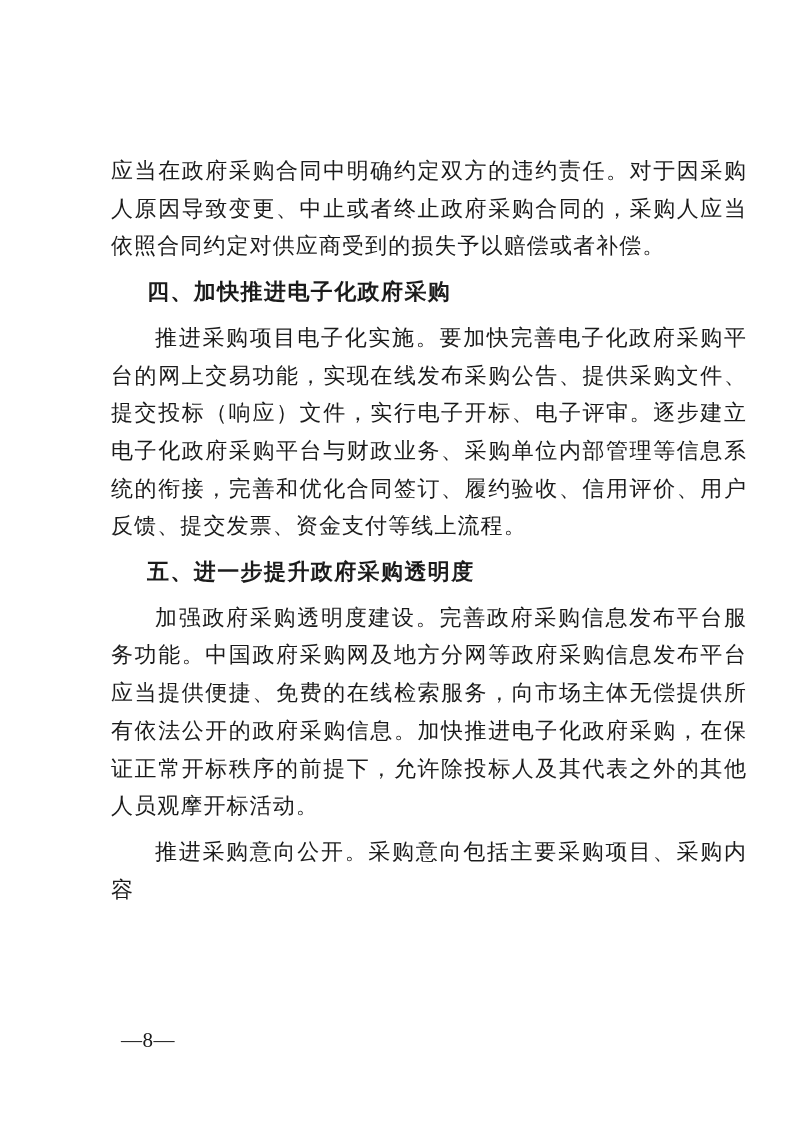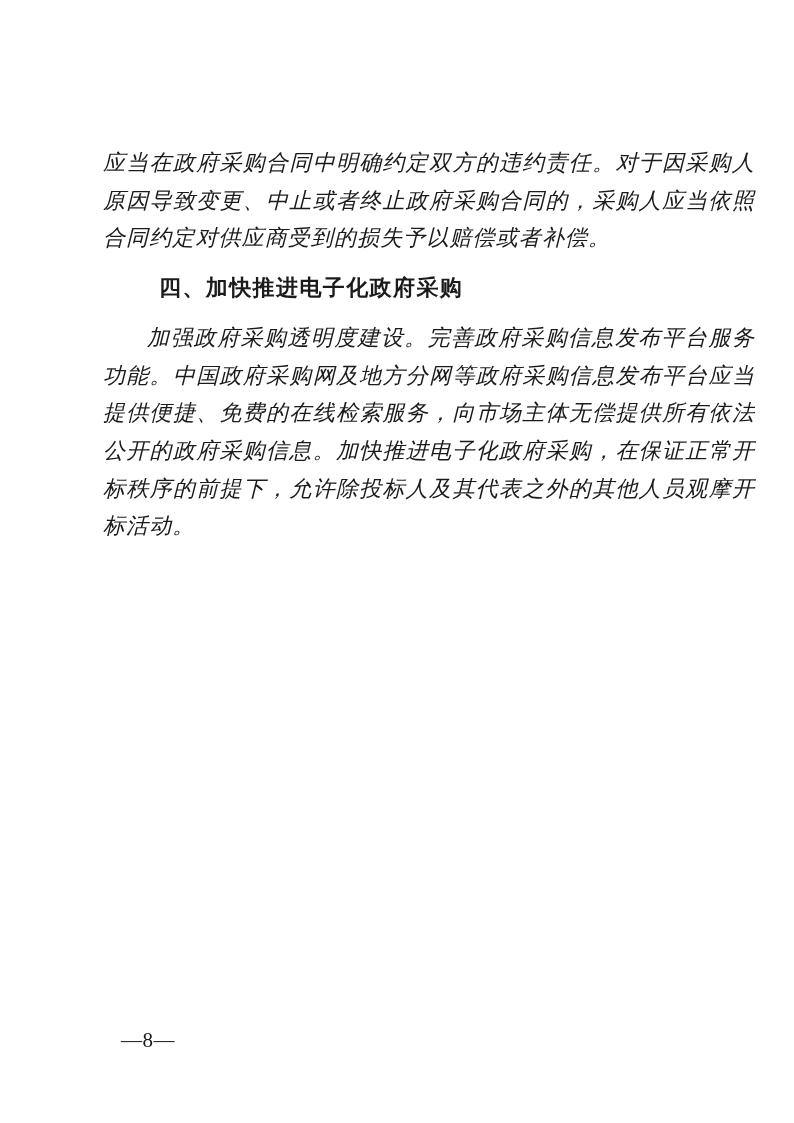--- a/index.html
+++ b/index.html
@@ -21,29 +21,28 @@
     left: 103px;
     top: 144px;
     width: 652px;
     font-size: 22px;
     line-height: 37.7px;
     letter-spacing: 1.1px;
     text-align: justify;
     color: #1b1b1b;
   }
   .para {
-    margin: 0;
+    margin: 8px;
     text-indent: 2em;
-    font-style: italic;
   }
   .para.continued {
     text-indent: 0;
   }
   .heading {
-    margin: 12px;
+    margin: 0;
     text-indent: 2em;
     font-weight: 700;
     font-family: "Liberation Sans", "DejaVu Sans", sans-serif;
     letter-spacing: 1.4px;
     text-align: left;
   }
   .page-number {
     position: absolute;
     left: 121px;
     top: 1029px;
@@ -58,23 +57,26 @@
 <body>
 
 <div class="page">
 
   <div class="doc-body">
 
     <p class="para continued">应当在政府采购合同中明确约定双方的违约责任。对于因采购人原因导致变更、中止或者终止政府采购合同的，采购人应当依照合同约定对供应商受到的损失予以赔偿或者补偿。</p>
 
     <p class="heading">四、加快推进电子化政府采购</p>
 
+    <p class="para">推进采购项目电子化实施。要加快完善电子化政府采购平台的网上交易功能，实现在线发布采购公告、提供采购文件、提交投标（响应）文件，实行电子开标、电子评审。逐步建立电子化政府采购平台与财政业务、采购单位内部管理等信息系统的衔接，完善和优化合同签订、履约验收、信用评价、用户反馈、提交发票、资金支付等线上流程。</p>
 
 
+    <p class="heading">五、进一步提升政府采购透明度</p>
 
     <p class="para">加强政府采购透明度建设。完善政府采购信息发布平台服务功能。中国政府采购网及地方分网等政府采购信息发布平台应当提供便捷、免费的在线检索服务，向市场主体无偿提供所有依法公开的政府采购信息。加快推进电子化政府采购，在保证正常开标秩序的前提下，允许除投标人及其代表之外的其他人员观摩开标活动。</p>
 
+    <p class="para">推进采购意向公开。采购意向包括主要采购项目、采购内容</p>
 
   </div>
 
   <div class="page-number">—8—</div>
 
 </div>
 
 </body></html>

